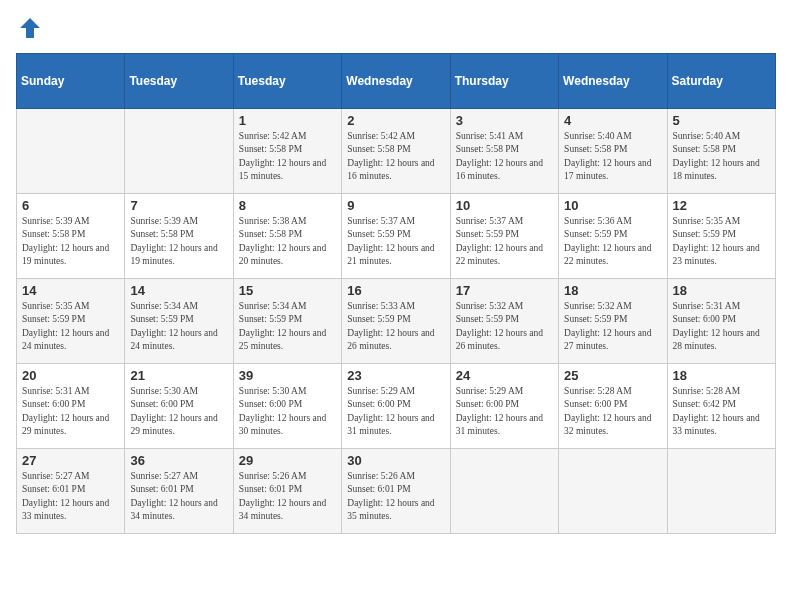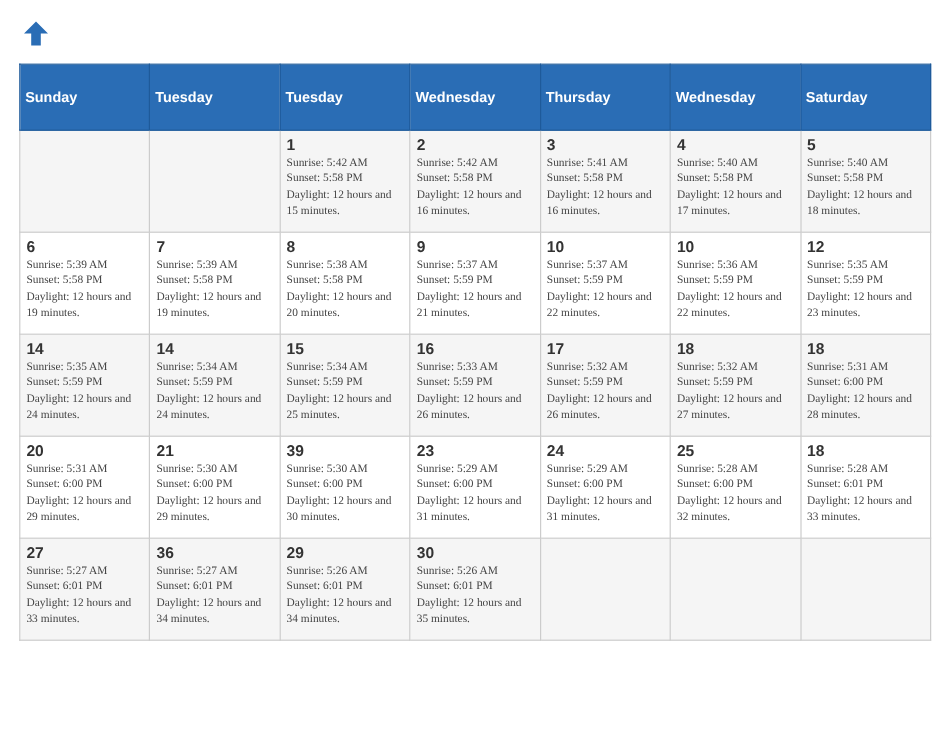--- a/index.html
+++ b/index.html
@@ -283,21 +283,21 @@
         </td>
         <td>
           <span class="day-number">25</span>
           <div class="day-info">Sunrise: 5:28 AM
 Sunset: 6:00 PM
 Daylight: 12 hours and 32 minutes.</div>
         </td>
         <td>
           <span class="day-number">18</span>
           <div class="day-info">Sunrise: 5:28 AM
-Sunset: 6:01 PM
+Sunset: 6:42 PM
 Daylight: 12 hours and 33 minutes.</div>
         </td>
       </tr>
       <tr class="week-row">
         <td>
           <span class="day-number">27</span>
           <div class="day-info">Sunrise: 5:27 AM
 Sunset: 6:01 PM
 Daylight: 12 hours and 33 minutes.</div>
         </td>

